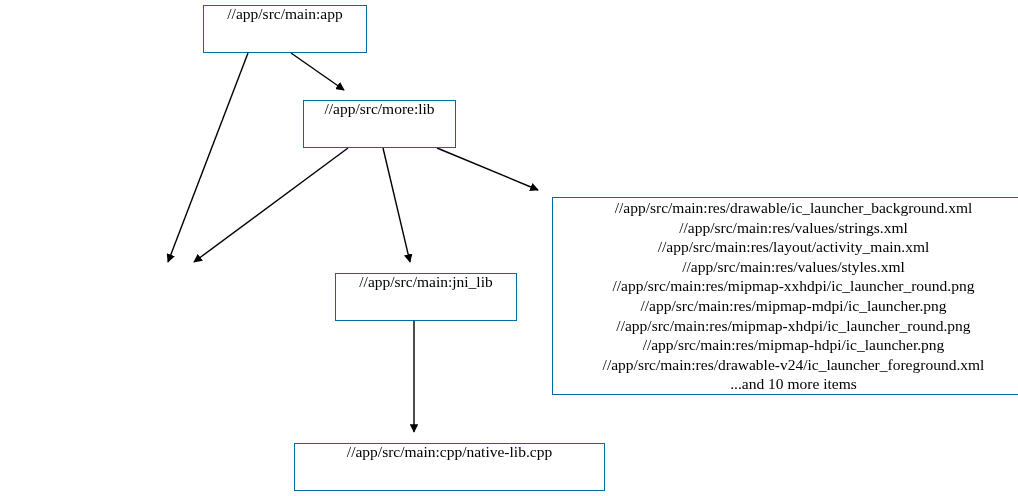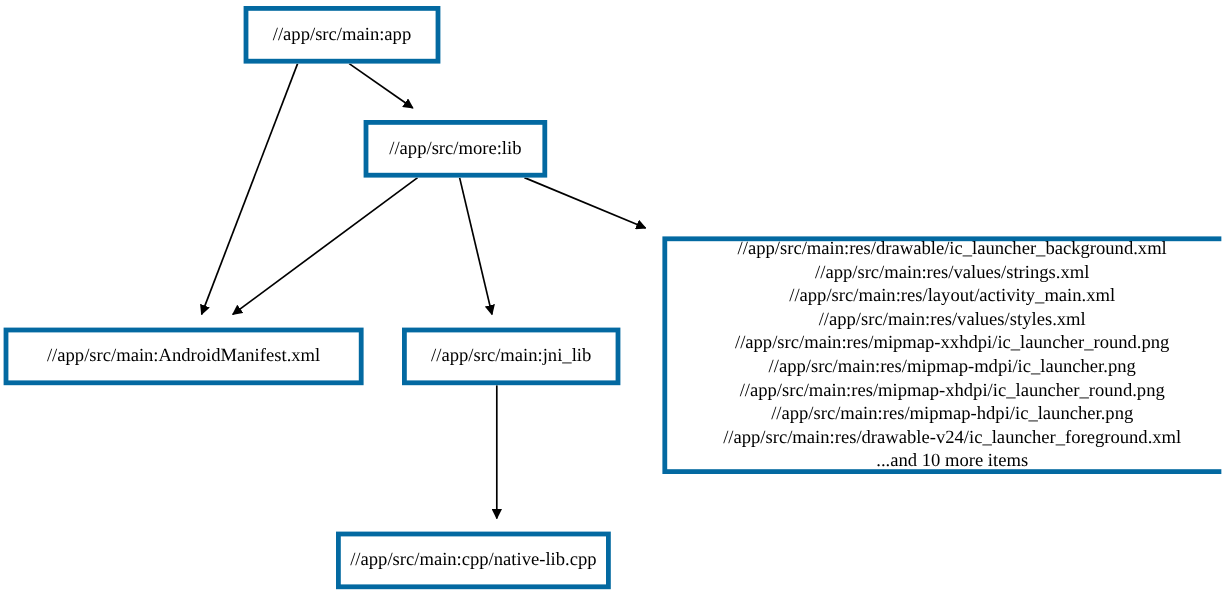--- a/index.html
+++ b/index.html
@@ -20,24 +20,24 @@
     position: absolute;
     left: 0;
     top: 0;
     width: 1018px;
     height: 496px;
     pointer-events: none;
   }
   .node {
     position: absolute;
     box-sizing: border-box;
-    border: 4px solid #0369a1;
+    border: 1px solid #0369a1;
     background: #ffffff;
     display: flex;
-    align-items: center;
+    align-items: flex-start;
     justify-content: center;
     text-align: center;
     color: #000000;
     font-size: 15.5px;
     line-height: 1.0;
     white-space: nowrap;
     z-index: 2;
   }
   .node.multiline {
     white-space: pre;
@@ -47,21 +47,21 @@
   .node-label {
     display: block;
     width: 100%;
   }
 
   
   #node-app        { left: 203px; top: 5px;   width: 164px; height: 48px; }
   #node-lib        { left: 303px; top: 100px; width: 153px; height: 48px; }
   #node-manifest   { left: 3px;   top: 273px; width: 300px; height: 48px; }
   #node-jni-lib    { left: 323px; top: 273px; width: 182px; height: 48px; margin-left: 12px; }
-  #node-native-lib { left: 280px; top: 443px; width: 229px; height: 48px; font-family: Liberation Serif, serif; }
+  #node-native-lib { left: 294px; top: 443px; width: 311px; height: 48px; font-family: Liberation Serif, serif; }
   #node-res-group  { left: 552px; top: 197px; width: 483px; height: 198px; }
 </style>
 </head>
 <body>
 
 <div id="canvas">
 
   <svg id="edges" viewBox="0 0 1018 496" width="1018" height="496" xmlns="http://www.w3.org/2000/svg">
     <defs>
       <marker id="arrow" viewBox="0 0 10 10" refX="9" refY="5" markerWidth="6.2" markerHeight="6.2" orient="auto-start-reverse">
@@ -95,23 +95,20 @@
   </svg>
 
   <div class="node" id="node-app">
     <span class="node-label">//app/src/main:app</span>
   </div>
 
   <div class="node" id="node-lib">
     <span class="node-label">//app/src/more:lib</span>
   </div>
 
-  <div class="node" id="node-manifest">
-    <span class="node-label">//app/src/main:AndroidManifest.xml</span>
-  </div>
 
   <div class="node" id="node-jni-lib">
     <span class="node-label">//app/src/main:jni_lib</span>
   </div>
 
   <div class="node" id="node-native-lib">
     <span class="node-label">//app/src/main:cpp/native-lib.cpp</span>
   </div>
 
   <div class="node multiline" id="node-res-group">

